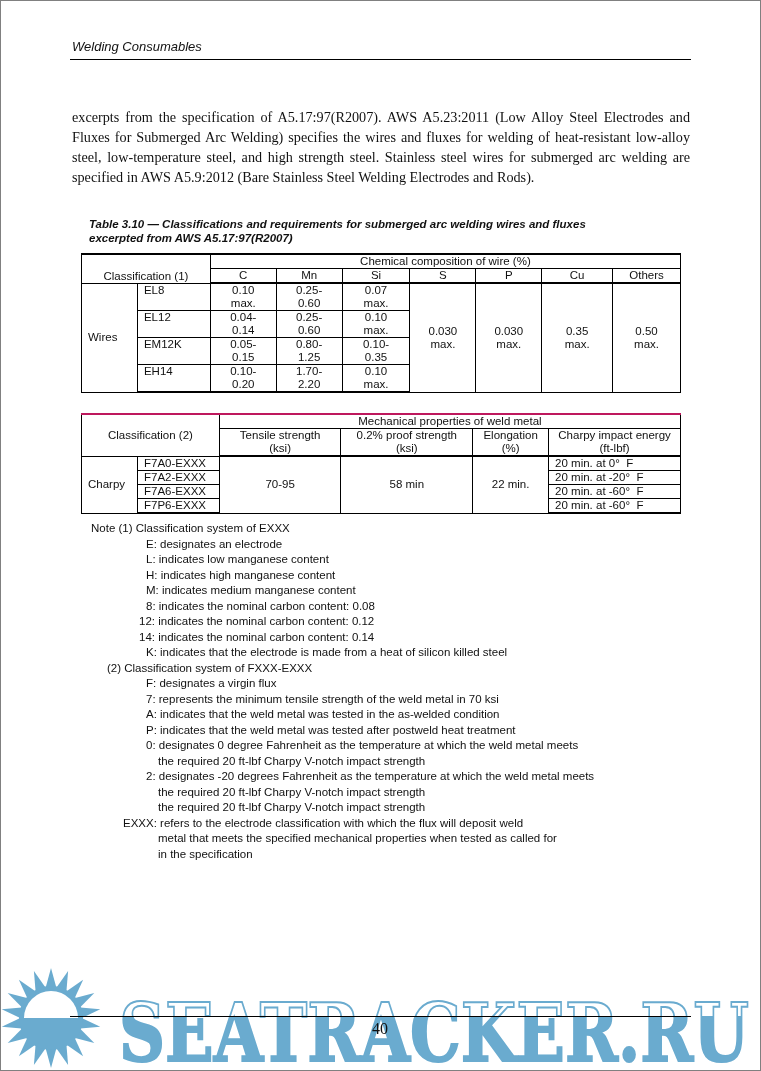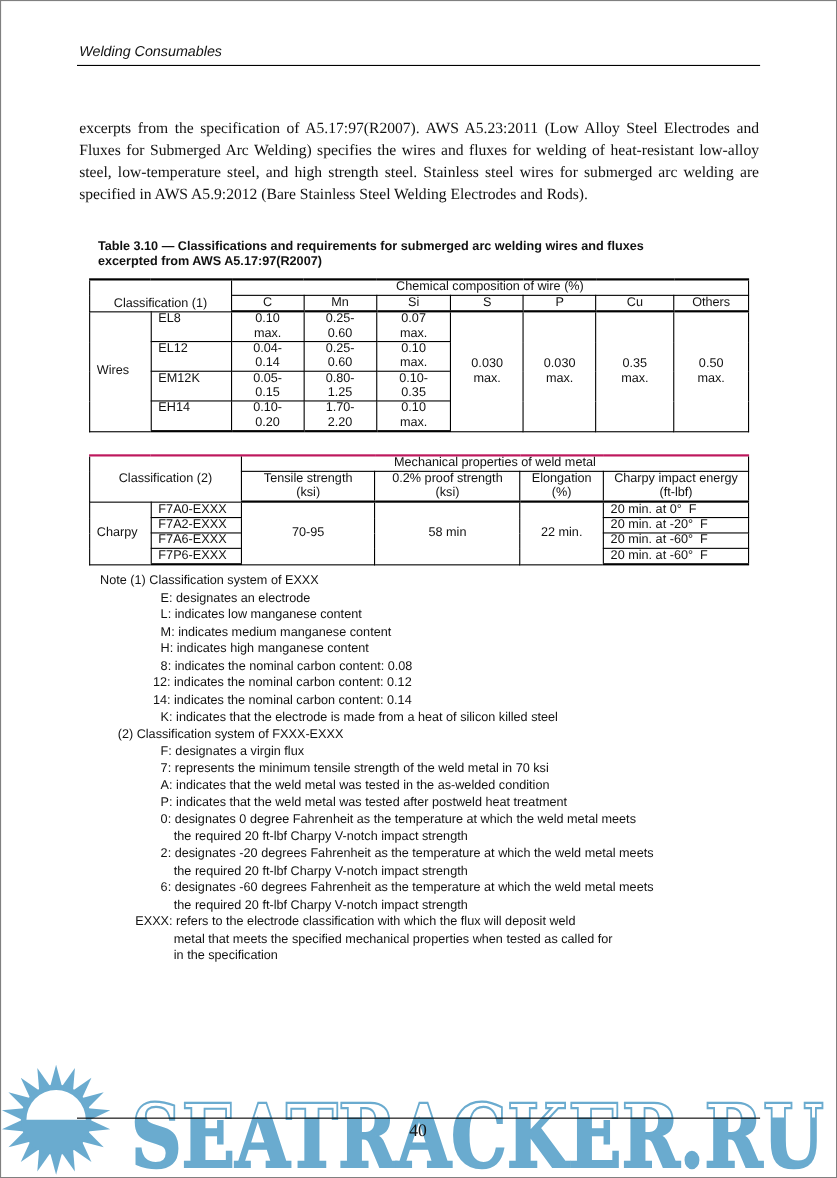--- a/index.html
+++ b/index.html
@@ -17,21 +17,21 @@
       position: absolute; left: 69px; top: 58px; width: 621px; height: 0;
       border-top: 1px solid #000;
     }
     .body-para {
       position: absolute; left: 71px; top: 106px; width: 618px;
       font-family: "Liberation Serif", serif; font-size: 14.2px; line-height: 20px;
       color: #111; text-align: justify;
     }
     .caption {
       position: absolute; left: 88px; top: 216px; width: 560px;
-      font-family: "Liberation Sans", sans-serif; font-weight: bold;
+      font-family: "Liberation Sans", sans-serif; font-style: italic; font-weight: bold;
       font-size: 11.5px; line-height: 14px; color: #111;
     }
     table.tbl {
       position: absolute; border-collapse: collapse;
       font-family: "Liberation Sans", sans-serif; font-size: 11.5px; color: #111;
     }
     table.tbl td {
       border: 1px solid #000; padding: 0 8px; text-align: center; vertical-align: top;
       line-height: 13px;
     }
@@ -244,36 +244,35 @@
       <td class="left">F7P6-EXXX</td>
       <td class="left" style="white-space:pre;">20 min. at -60°  F</td>
     </tr>
   </tbody>
     </table>
 
   <div class="notes">
     <div class="n-line">Note (1) Classification system of EXXX</div>
     <div class="n-line ind1">E: designates an electrode</div>
     <div class="n-line ind1">L: indicates low manganese content</div>
+    <div class="n-line ind1">H: indicates high manganese content</div>
     <div class="n-line ind1">M: indicates medium manganese content</div>
-    <div class="n-line ind1">H: indicates high manganese content</div>
     <div class="n-line ind1">8: indicates the nominal carbon content: 0.08</div>
     <div class="n-line ind1-num2">12: indicates the nominal carbon content: 0.12</div>
     <div class="n-line ind1-num2">14: indicates the nominal carbon content: 0.14</div>
     <div class="n-line ind1">K: indicates that the electrode is made from a heat of silicon killed steel</div>
     <div class="n-line ind2">(2) Classification system of FXXX-EXXX</div>
     <div class="n-line ind3">F: designates a virgin flux</div>
     <div class="n-line ind3">7: represents the minimum tensile strength of the weld metal in 70 ksi</div>
     <div class="n-line ind3">A: indicates that the weld metal was tested in the as-welded condition</div>
     <div class="n-line ind3">P: indicates that the weld metal was tested after postweld heat treatment</div>
     <div class="n-line ind3">0: designates 0 degree Fahrenheit as the temperature at which the weld metal meets</div>
     <div class="n-line ind3c">the required 20 ft-lbf Charpy V-notch impact strength</div>
     <div class="n-line ind3">2: designates -20 degrees Fahrenheit as the temperature at which the weld metal meets</div>
     <div class="n-line ind3c">the required 20 ft-lbf Charpy V-notch impact strength</div>
-    <div class="n-line ind3">6: designates -60 degrees Fahrenheit as the temperature at which the weld metal meets</div>
     <div class="n-line ind3c">the required 20 ft-lbf Charpy V-notch impact strength</div>
     <div class="n-line ind-exxx">EXXX: refers to the electrode classification with which the flux will deposit weld</div>
     <div class="n-line ind-exxx-c">metal that meets the specified mechanical properties when tested as called for</div>
     <div class="n-line ind-exxx-c">in the specification</div>
   </div>
 
   <div class="watermark">
     <svg width="761" height="116" viewBox="0 0 761 116">
       <g transform="translate(50,62)" fill="#6aabcf">
         <polygon points="0,-50 6,-28 -6,-28"></polygon>

